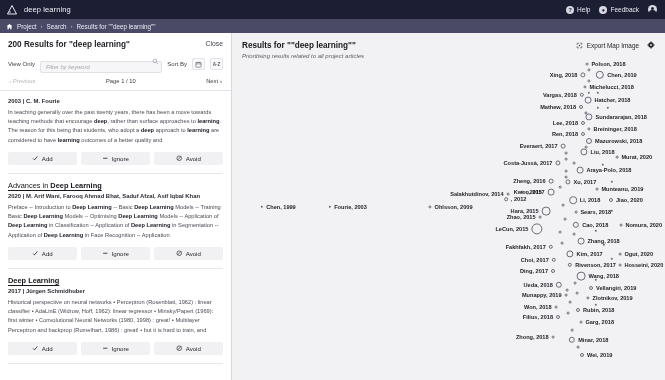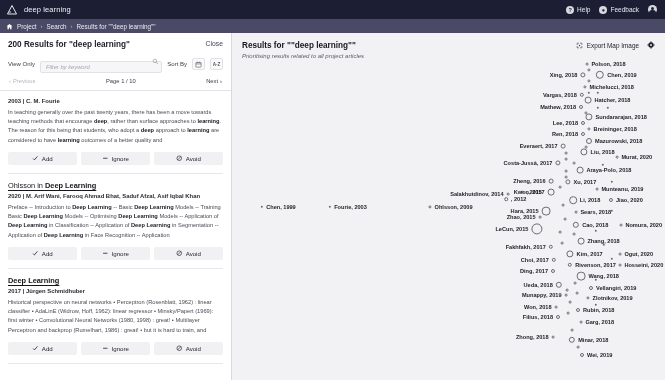--- a/index.html
+++ b/index.html
@@ -216,21 +216,21 @@
                 <span><svg viewBox="0 0 24 24">
                     <circle cx="12" cy="12" r="8.5" fill="none" stroke="#24242d" stroke-width="2.4"></circle>
                     <line x1="6" y1="18" x2="18" y2="6" stroke="#24242d" stroke-width="2.4"></line>
                   </svg></span>
                 <span>Avoid</span>
               </div>
             </div>
             <div class="card-sep"></div>
           </div>
           <div class="card">
-            <div class="card-title"><span><span class="plain">Ohlsson in </span><b>Deep Learning</b></span></div>
+            <div class="card-title"><span><span class="plain">Advances in </span><b>Deep Learning</b></span></div>
             <div class="card-meta">2020 | M. Arif Wani, Farooq Ahmad Bhat, Saduf Afzal, Asif Iqbal Khan</div>
             <div class="card-abs"><span><span>Preface -- Introduction to </span><b>Deep Learning</b><span> -- Basic </span><b>Deep Learning</b><span> Models -- Training Basic </span><b>Deep Learning</b><span> Models -- Optimising </span><b>Deep Learning</b><span> Models -- Application of </span><b>Deep Learning</b><span> in Classification -- Application of </span><b>Deep Learning</b><span> in Segmentation -- Application of </span><b>Deep Learning</b><span> in Face Recognition -- Application</span></span></div>
             <div class="actions">
               <div class="act">
                 <span><svg viewBox="0 0 24 24">
                     <path d="M4 13 L9 18 L20 5" fill="none" stroke="#24242d" stroke-width="3"></path>
                   </svg></span>
                 <span>Add</span>
               </div>
               <div class="act">

